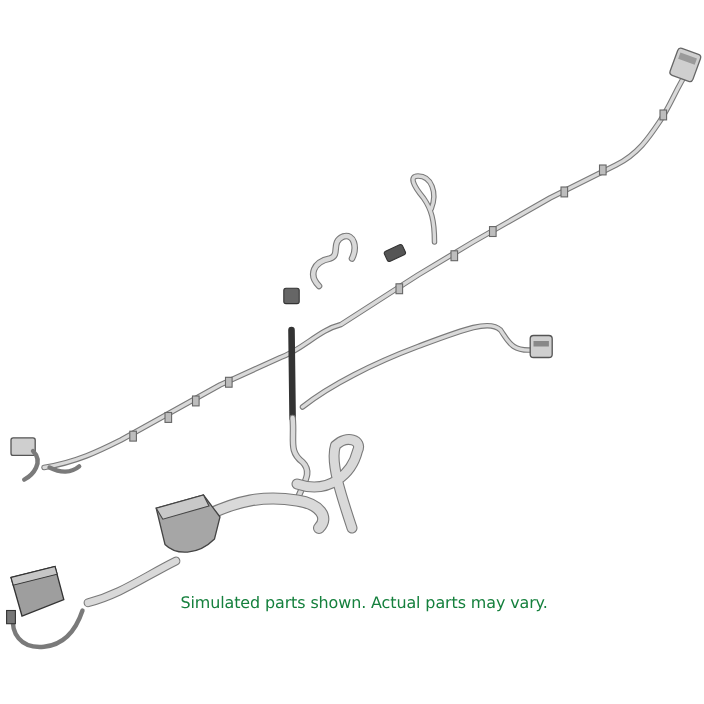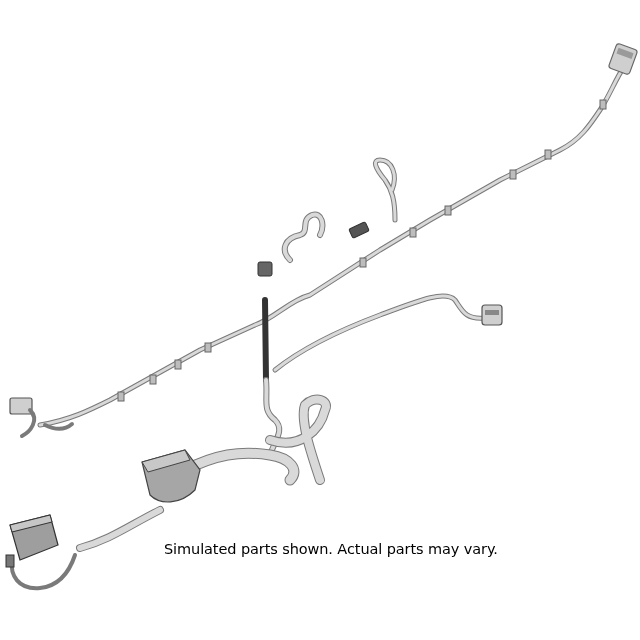--- a/index.html
+++ b/index.html
@@ -2,21 +2,21 @@
 <html><head>
   <meta charset="utf-8">
   <style>
     html, body { margin: 0; padding: 0; background: #ffffff; }
     body { width: 640px; height: 640px; position: relative; overflow: hidden; }
     .stage { position: absolute; left: 0; top: 0; width: 640px; height: 640px; }
     .stage svg { position: absolute; left: 0; top: 0; }
     .caption {
       position: absolute; left: 164px; top: 541px;
       font-family: "DejaVu Sans", sans-serif;
-      font-size: 14.5px; color: #000000; letter-spacing: -0.1px;
+      font-size: 14.5px; color: #15803d; letter-spacing: -0.1px;
       white-space: nowrap;
     }
     .wire { fill: none; stroke-linecap: round; stroke-linejoin: round; }
   </style>
 </head>
 <body>
 
 <div class="stage">
   <svg width="640" height="640" viewBox="0 0 640 640">
 

